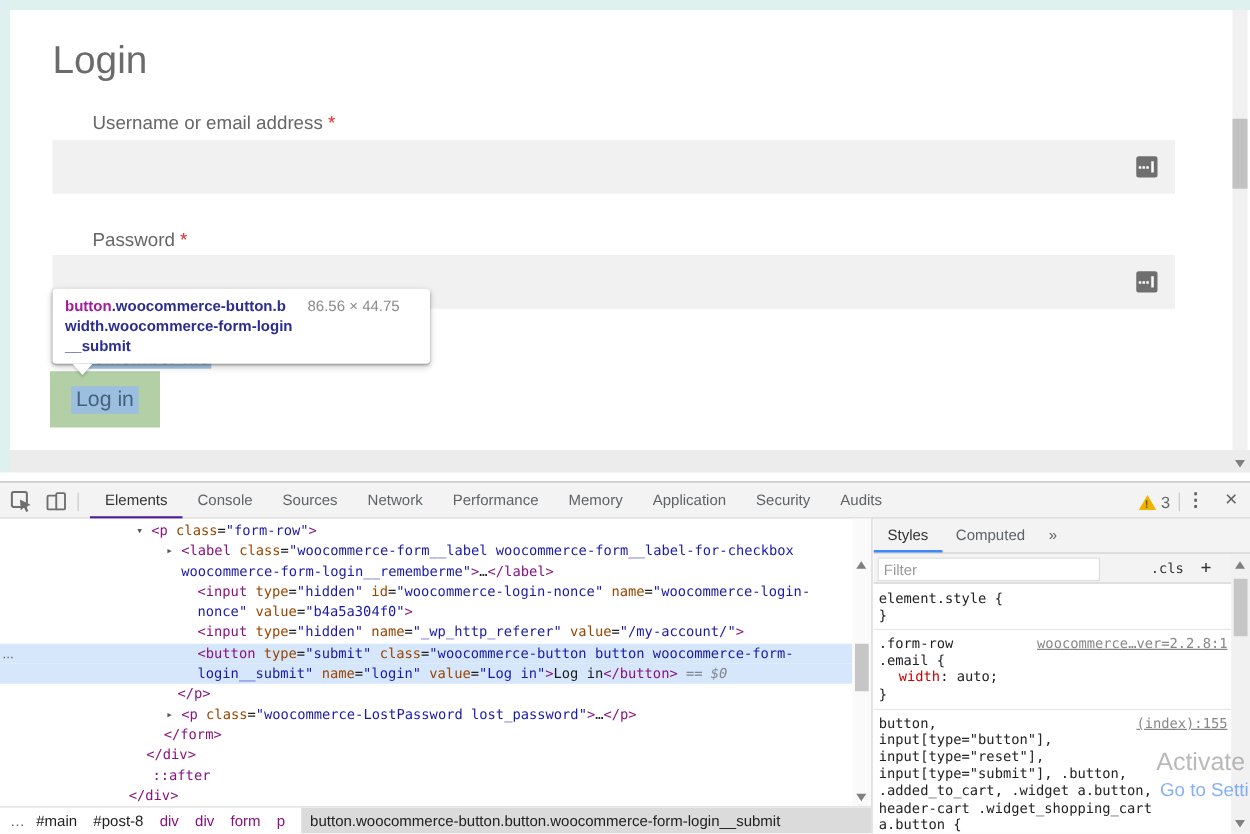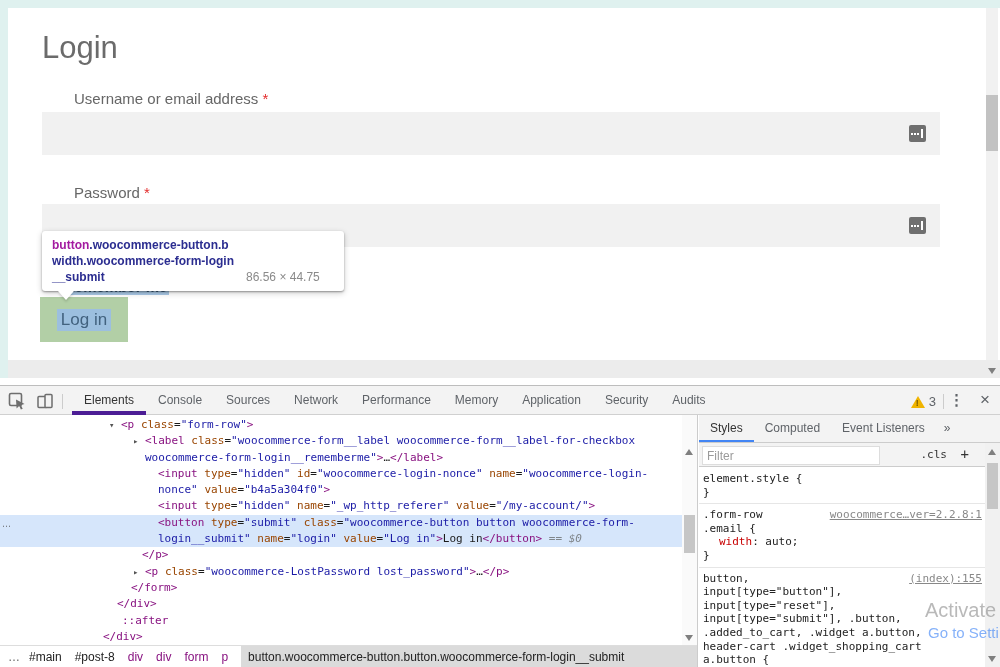--- a/index.html
+++ b/index.html
@@ -18,39 +18,39 @@
   .page-strip{position:absolute;left:8px;top:360px;right:0;height:18px;background:#ececec;}
   .page-scroll{position:absolute;right:2px;top:8px;width:12px;height:352px;background:#f1f1f1;}
   .page-scroll .thumb{position:absolute;left:0;top:87px;width:12px;height:56px;background:#c2c2c2;}
   .pg-arr{position:absolute;right:4px;top:368px;}
   .arr-down{width:0;height:0;border-left:4px solid transparent;border-right:4px solid transparent;border-top:6px solid #7f7f7f;}
   .arr-up{width:0;height:0;border-left:4px solid transparent;border-right:4px solid transparent;border-bottom:6px solid #7f7f7f;}
   
   .remember{position:absolute;left:62px;top:278px;z-index:1;font-size:15px;font-weight:bold;color:#3a5a78;background:#a9c8e6;padding:0 2px;}
   
   .tooltip{position:absolute;left:42px;top:231px;width:282px;background:#fff;z-index:5;border-radius:3px;
-           box-shadow:0 1px 2px rgba(0,0,0,.35),0 2px 6px rgba(0,0,0,.2);padding:6px 10px;display:flex;align-items:flex-end;}
+           box-shadow:0 1px 2px rgba(0,0,0,.35),0 2px 6px rgba(0,0,0,.2);padding:6px 10px;display:flex;}
   .tt-left{font-size:12px;font-weight:bold;line-height:16px;}
   .tt-tag{color:#a31ba0;}
   .tt-cls{color:#2b2d90;}
   .tt-dims{margin-left:12px;font-size:12px;color:#8a8a8a;white-space:nowrap;line-height:16px;}
   .tt-arrow{position:absolute;left:58px;top:291px;z-index:5;width:0;height:0;
             border-left:8px solid transparent;border-right:8px solid transparent;border-top:9px solid #fff;
             filter:drop-shadow(0 2px 1px rgba(0,0,0,.15));}
   
   .login-btn{position:absolute;left:40px;top:297px;width:88px;height:45px;background:#b2cfa6;display:flex;align-items:center;justify-content:center;}
   .login-btn span{font-size:17px;color:#42627f;background:#9cbfdf;padding:1px 4px;}
   
   .devtools{position:absolute;left:0;top:385px;width:1000px;height:282px;background:#f3f3f3;box-sizing:border-box;border-top:1px solid #bdbdbd;}
   .dt-tabbar{position:absolute;left:0;top:1px;right:0;height:28px;background:#f3f3f3;border-bottom:1px solid #d0d0d0;box-sizing:border-box;}
   .dt-icon{position:absolute;top:4px;width:20px;height:20px;}
   .dt-sep{position:absolute;top:7px;width:1px;height:15px;background:#ccc;}
   .dt-tabs{position:absolute;left:72px;top:0;height:28px;display:flex;}
   .dt-tab{padding:0 12px;line-height:26px;font-size:12px;color:#5f6368;box-sizing:border-box;}
-  .dt-tab.active{color:#333;border-bottom:4px solid #4c1d95;}
+  .dt-tab.active{color:#333;border-bottom:2px solid #4c1d95;}
   .warn{position:absolute;right:64px;top:7px;display:flex;align-items:center;}
   .warn-tri{position:relative;width:0;height:0;border-left:7px solid transparent;border-right:7px solid transparent;border-bottom:12px solid #f0b400;}
   .warn-tri::after{content:"!";position:absolute;left:-2px;top:2px;font-size:9px;font-weight:bold;color:#7a5b00;}
   .warn-num{margin-left:4px;font-size:13px;color:#5f6368;}
   .menu-dots{position:absolute;right:36px;top:4px;font-size:15px;color:#5f6368;font-weight:bold;}
   .close-x{position:absolute;right:10px;top:3px;font-size:17px;color:#5f6368;}
   .dt-body{position:absolute;left:0;top:29px;right:0;bottom:0;background:#fff;}
   
   .elem-pane{position:absolute;left:0;top:0;width:698px;bottom:0;border-right:1px solid #ccc;box-sizing:border-box;background:#fff;}
   .dom-tree{position:absolute;left:0;top:2px;right:15px;bottom:22px;overflow:hidden;font-family:"DejaVu Sans Mono",monospace;font-size:11px;}
@@ -225,21 +225,20 @@
               <div class="crumb tag">p</div>
             </span>
           <span class="crumb-sel">button.woocommerce-button.button.woocommerce-form-login__submit</span>
         </div>
       </div>
 
       <div class="styles-pane">
         <div class="st-tabs">
             <div class="st-tab active">Styles</div>
             <div class="st-tab">Computed</div>
-            <div class="st-tab">Event Listeners</div>
             <div class="st-more">»</div>
           </div>
         <div class="st-filter-row">
           <input class="st-filter" placeholder="Filter" style="">
           <span class="tok" style="right:74px;margin-top:24px;">:hov</span>
           <span class="tok" style="right:38px;">.cls</span>
           <span class="tok" style="right:16px;font-size:14px;top:3px;">+</span>
         </div>
         <div class="st-content">
             <div class="st-row">element.style {</div>

